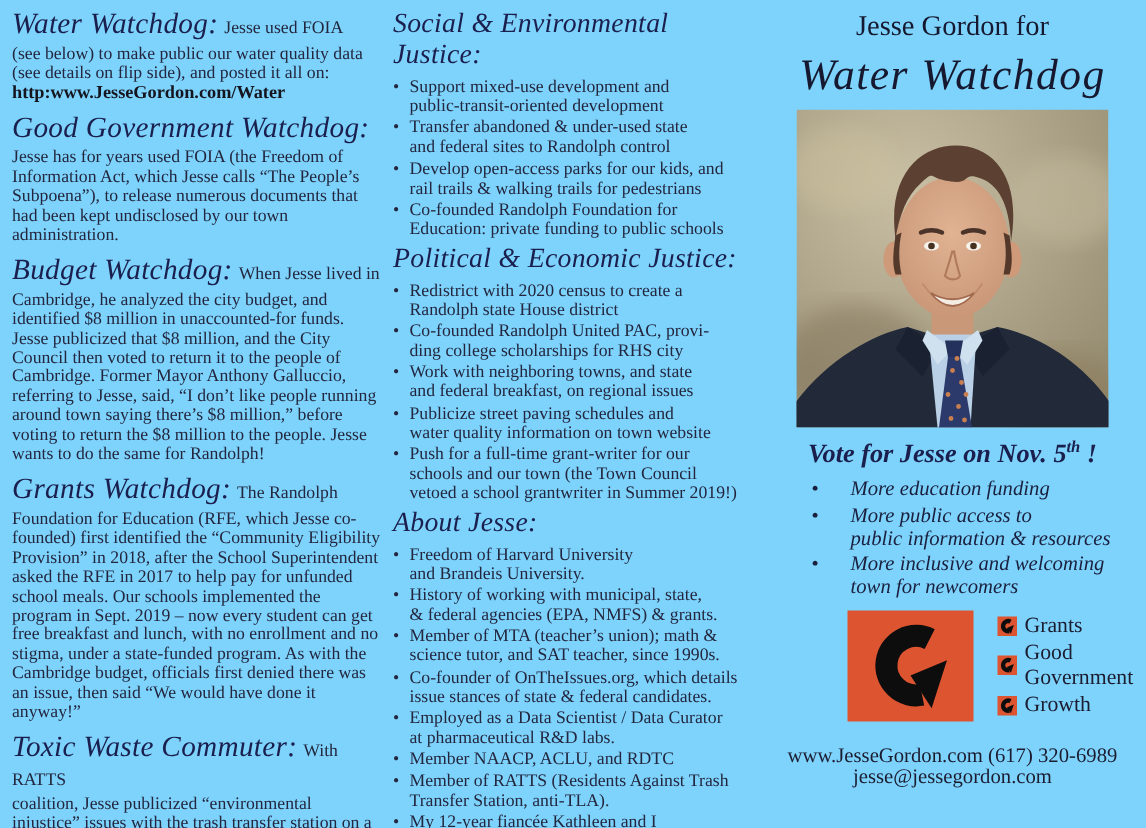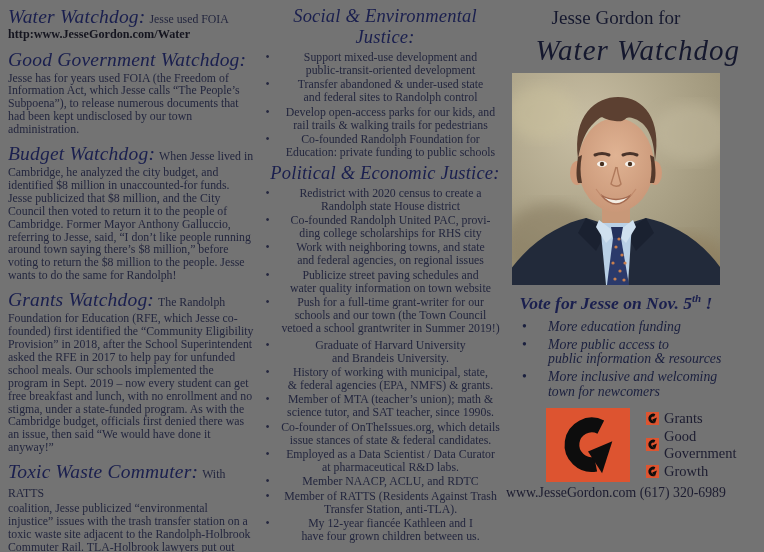--- a/index.html
+++ b/index.html
@@ -1,67 +1,68 @@
 <!DOCTYPE html>
 <html><head>
 <meta charset="utf-8">
 <style>
   html,body{margin:0;padding:0;background:#888;}
-  .page{position:relative;width:764px;height:552px;background:#737373;overflow:hidden;
+  .page{position:relative;width:764px;height:552px;background:#7dd3fc;overflow:hidden;
         font-family:"Liberation Serif", serif;color:#23263e;}
   .col{position:absolute;top:6px;}
   .col-left{left:8px;width:247px;}
   .col-mid{left:262px;width:246px;}
-  .col-right{left:492px;width:248px;text-align:center;}
+  .col-right{left:511px;width:248px;text-align:center;}
 
   
   .wd-section{margin-bottom:7px;}
   .wd-heading{font-style:italic;font-size:19.5px;color:#1a1f4e;letter-spacing:.2px;}
   .wd-lead{font-size:11.8px;color:#23263e;}
   .wd-body{font-size:11.8px;line-height:12.9px;margin-top:1px;text-align:left;}
   .wd-link{font-size:12.2px;font-weight:bold;color:#15151f;line-height:13.5px;}
 
   
-  .mj-section{margin-bottom:4px;text-align:center;}
+  .mj-section{margin-bottom:4px;}
   .mj-heading{font-style:italic;font-size:18.5px;color:#1a1f4e;margin-bottom:3px;letter-spacing:.2px;}
   .bullet{display:flex;font-size:11.8px;line-height:12.9px;margin-bottom:1.5px;}
   .bullet .dot{width:11px;flex:none;}
   .bullet .txt{flex:1;white-space:pre-line;}
 
   
   .r-header{font-size:19px;line-height:24px;color:#15182e;}
-  .r-title{font-style:italic;font-size:29px;color:#15182e;margin:4px 0 6px 0;letter-spacing:1px;text-align:right;}
+  .r-title{font-style:italic;font-size:29px;color:#15182e;margin:4px 0 6px 0;letter-spacing:1px;}
   .photo-wrap{width:208px;height:212px;margin:0 auto;}
   .vote-line{font-style:italic;font-weight:bold;font-size:17.5px;color:#1a1f4e;margin:7px 0 6px 0;}
   .vote-line sup{font-size:11px;}
   .r-bullets{text-align:left;margin:0 0 8px 30px;}
   .r-bullet{display:flex;font-style:italic;font-size:13.8px;line-height:14.8px;color:#1a1f3e;margin-bottom:3px;}
   .r-bullet .dot{width:26px;flex:none;font-style:normal;}
   .r-bullet .txt{flex:1;white-space:pre-line;}
   .logo-row{display:flex;align-items:flex-start;margin-left:10px;text-align:left;padding-left:44px;}
   .logo-big{width:84px;height:74px;background:#dd5430;flex:none;display:flex;align-items:center;justify-content:center;}
   .logo-list{margin-left:16px;margin-top:2px;}
   .logo-item{display:flex;align-items:center;margin-bottom:1px;}
   .logo-small{width:13px;height:13px;background:#dd5430;flex:none;display:flex;align-items:center;justify-content:center;}
   .logo-label{font-size:14.5px;margin-left:5px;color:#1c1c30;}
-  .contact{margin-top:4px;font-size:13.8px;line-height:13.5px;color:#1c1c30;}
+  .contact{margin-top:16px;font-size:13.8px;line-height:13.5px;color:#1c1c30;}
   .contact div{margin-bottom:.5px;}
 </style>
 </head>
 <body>
 
 <div class="page">
 
   <div class="col col-left">
 
     <div class="wd-section">
       <div>
         <span class="wd-heading">Water Watchdog:</span>
         <span class="wd-lead">Jesse used FOIA</span>
       </div>
+      <div class="wd-body">(see below) to make public our water quality data (see details on flip side), and posted it all on:</div>
       <div class="wd-link">http:www.JesseGordon.com/Water</div>
     </div>
 
     <div class="wd-section">
       <div>
         <span class="wd-heading">Good Government Watchdog:</span>
       </div>
       <div class="wd-body">Jesse has for years used FOIA (the Freedom of Information Act, which Jesse calls “The People’s Subpoena”), to release numerous documents that had been kept undisclosed by our town administration.</div>
     </div>
 
@@ -126,39 +127,40 @@
 Randolph state House district</span>
         </div>
       <div class="bullet">
           <span class="dot">•</span>
           <span class="txt">Co-founded Randolph United PAC, provi-
 ding college scholarships for RHS city</span>
         </div>
       <div class="bullet">
           <span class="dot">•</span>
           <span class="txt">Work with neighboring towns, and state
-and federal agencies, on regional issues</span>
+and federal breakfast, on regional issues</span>
         </div>
       <div class="bullet">
           <span class="dot">•</span>
           <span class="txt">Publicize street paving schedules and
 water quality information on town website</span>
         </div>
       <div class="bullet">
           <span class="dot">•</span>
           <span class="txt">Push for a full-time grant-writer for our
 schools and our town (the Town Council
 vetoed a school grantwriter in Summer 2019!)</span>
         </div>
     </div>
 
     <div class="mj-section">
-      <div class="bullet">
-          <span class="dot">•</span>
-          <span class="txt">Graduate of Harvard University
+      <div class="mj-heading">About Jesse:</div>
+      <div class="bullet">
+          <span class="dot">•</span>
+          <span class="txt">Freedom of Harvard University
 and Brandeis University.</span>
         </div>
       <div class="bullet">
           <span class="dot">•</span>
           <span class="txt">History of working with municipal, state,
 &amp; federal agencies (EPA, NMFS) &amp; grants.</span>
         </div>
       <div class="bullet">
           <span class="dot">•</span>
           <span class="txt">Member of MTA (teacher’s union); math &amp;
@@ -323,17 +325,18 @@
                 <polygon points="90,42 48,60 72,96" fill="#0d0d0d"></polygon>
               </svg>
             </span>
           <span class="logo-label">Growth</span>
         </div>
       </div>
     </div>
 
     <div class="contact">
       <div>www.JesseGordon.com  (617) 320-6989</div>
+      <div>jesse@jessegordon.com</div>
     </div>
 
   </div>
 
 </div>
 
 </body></html>

